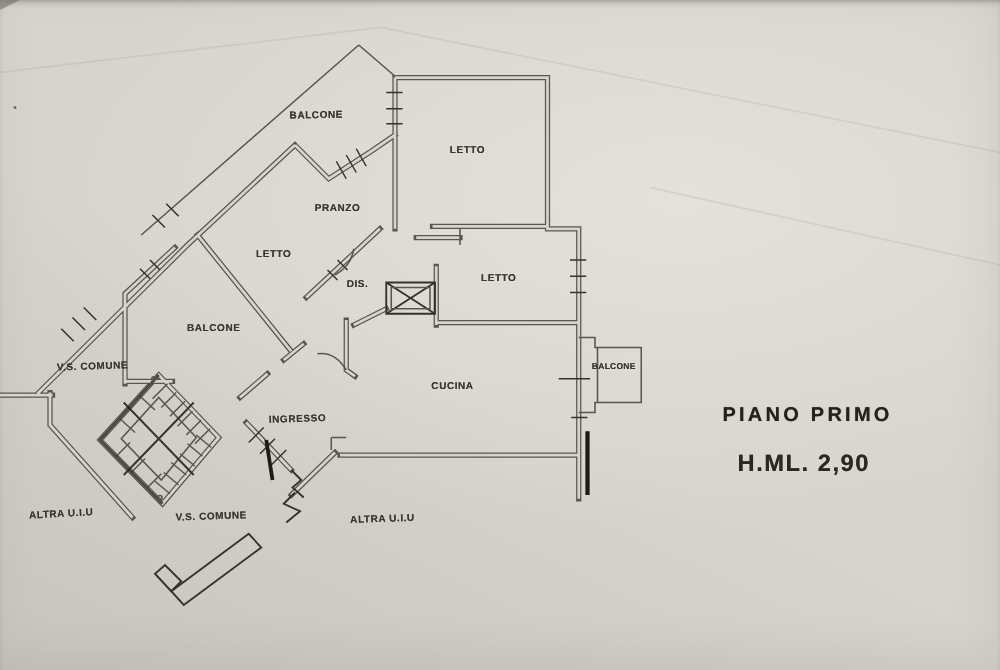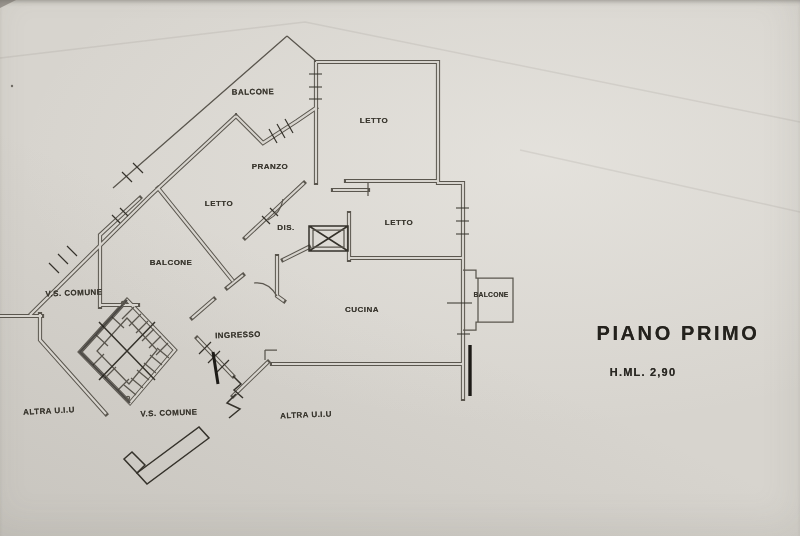--- a/index.html
+++ b/index.html
@@ -24,26 +24,26 @@
   .heavy{stroke:var(--heavy);fill:none;}
   .crease{stroke:#8a857b;stroke-width:1.4;fill:none;opacity:.16;}
   .lbl{
     position:absolute;transform:translate(-50%,-50%);
     font-size:8px;font-weight:700;letter-spacing:.45px;color:var(--text);
     white-space:nowrap;text-shadow:0 0 .5px rgba(58,55,47,.75);
   }
   .lbl.small{font-size:6.8px;letter-spacing:.2px;}
   #title{
     position:absolute;transform:translate(-50%,-50%);
-    font-size:20px;font-weight:700;letter-spacing:2.6px;color:#24221d;
-    white-space:nowrap;text-shadow:0 0 .6px rgba(36,34,29,.8);margin-left:32px;
+    font-size:16px;font-weight:700;letter-spacing:2.6px;color:#24221d;
+    white-space:nowrap;text-shadow:0 0 .6px rgba(36,34,29,.8);
   }
   #hnote{
     position:absolute;transform:translate(-50%,-50%);
-    font-size:11px;font-weight:700;letter-spacing:1.2px;color:#2a2823;
+    font-size:19px;font-weight:700;letter-spacing:1.2px;color:#2a2823;
     white-space:nowrap;text-shadow:0 0 .5px rgba(42,40,35,.8);
   }
 </style>
 </head>
 <body>
 
 <div id="scan">
 
   <svg width="800" height="536" viewBox="0 0 800 536">
     <defs>

